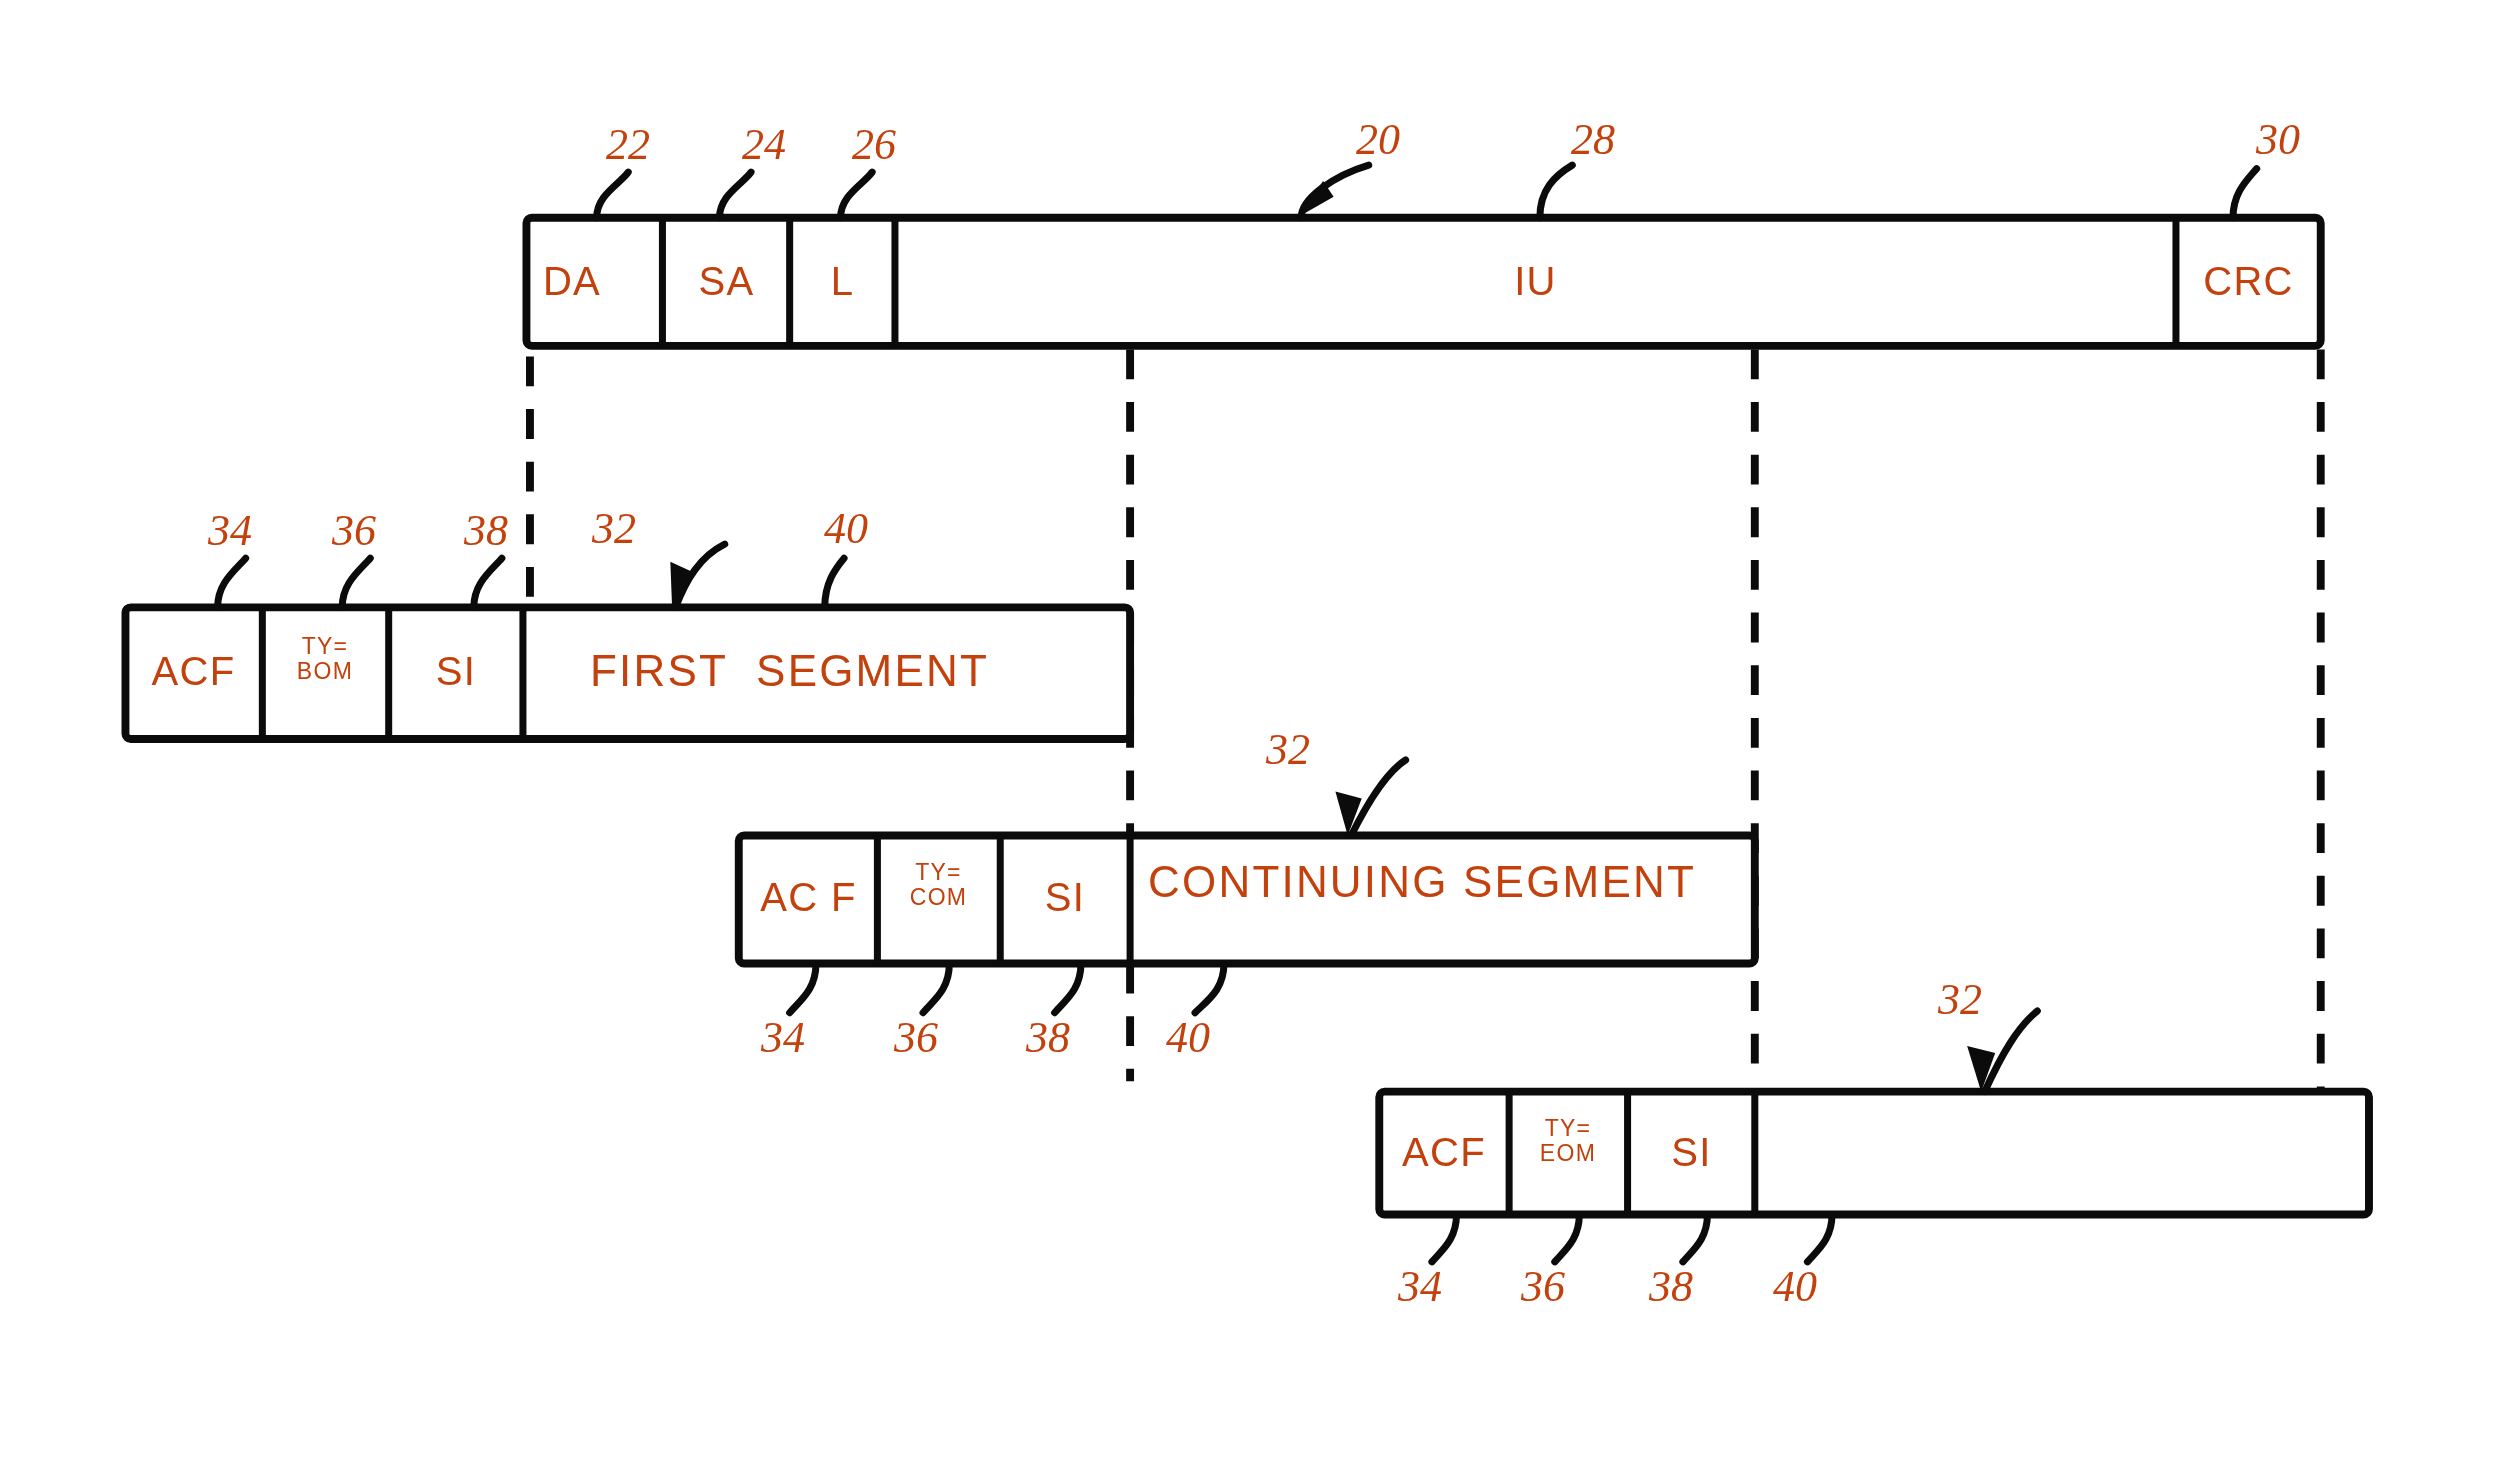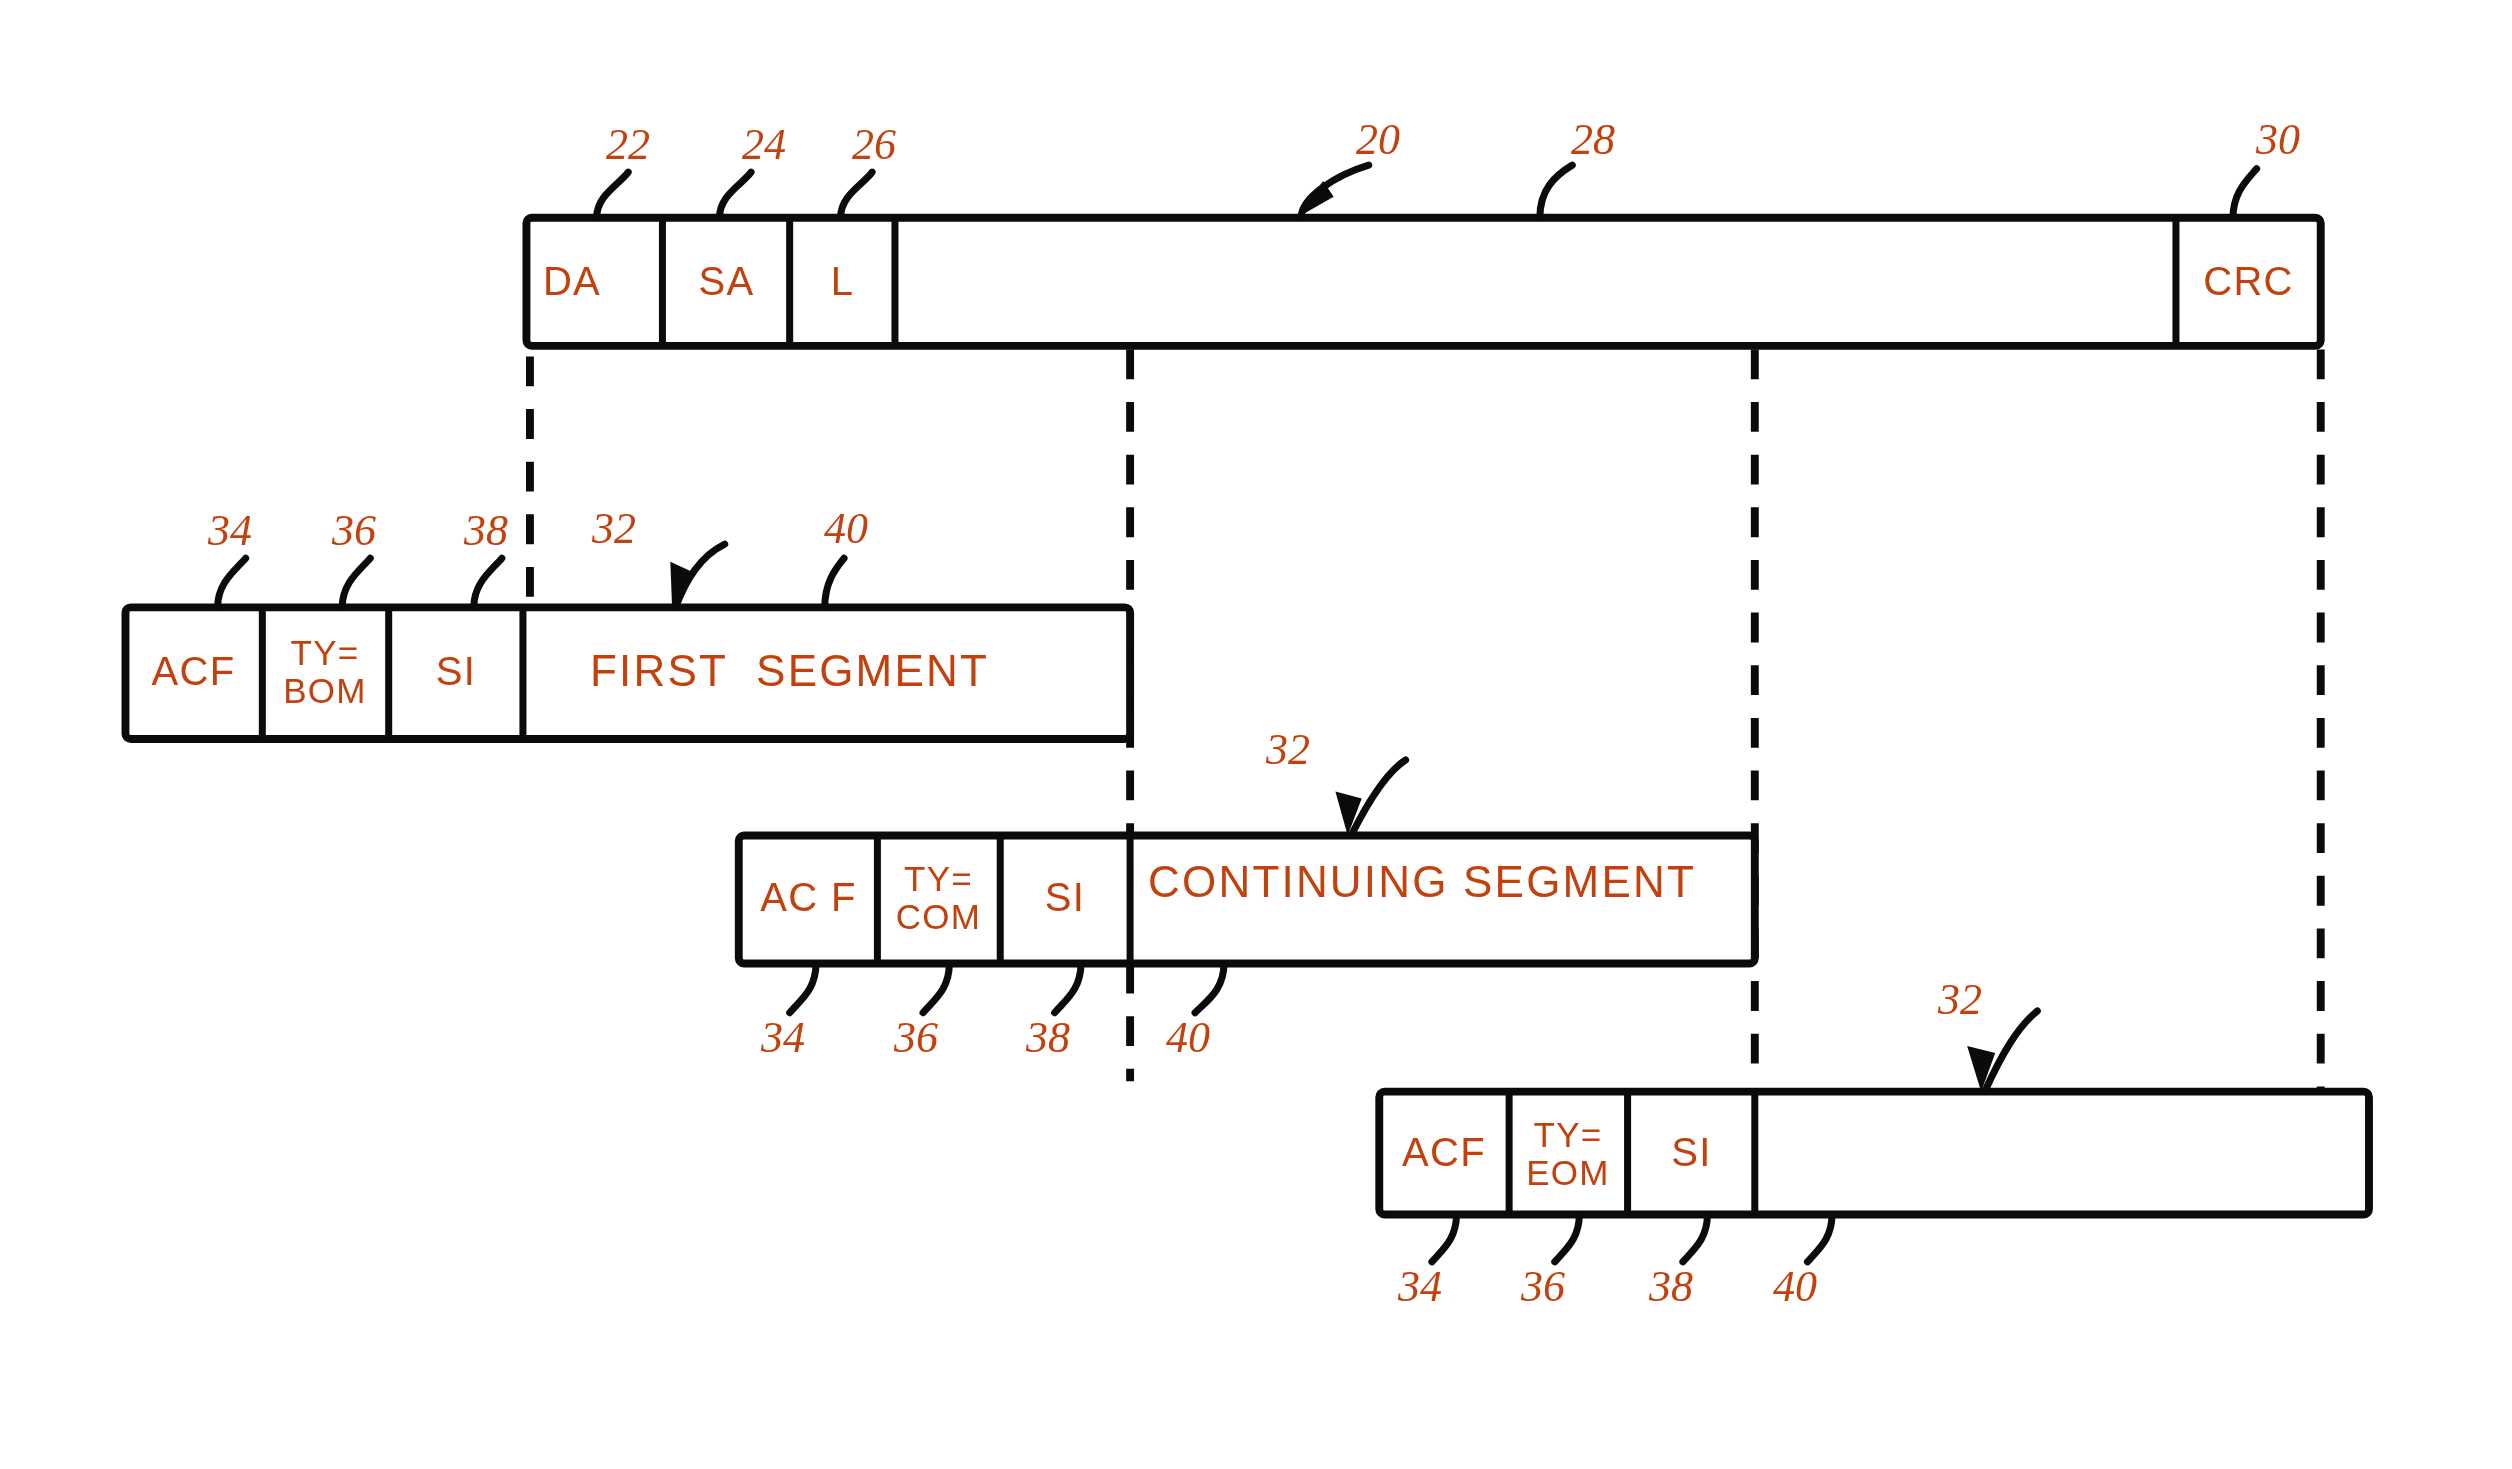--- a/index.html
+++ b/index.html
@@ -34,21 +34,21 @@
     white-space: pre;
     text-align: center;
     line-height: 1.0;
     font-family: "Liberation Sans", sans-serif;
   }
   .cell-label {
     font-size: 40px;
     letter-spacing: 1.3px;
   }
   .cell-label.two-line {
-    font-size: 35px;
+    font-size: 23px;
     line-height: 1.08;
   }
   .cell-label.seg {
     font-size: 44px;
     letter-spacing: 2.2px;
   }
   .ref-label {
     font-size: 44px;
     font-style: italic;
     letter-spacing: 0px;
@@ -143,20 +143,21 @@
       <path class="lead" d="M 1946 1384 C 1946 1412, 1930 1424, 1918 1438"></path>
       <path class="lead" d="M 2088 1384 C 2088 1412, 2072 1424, 2060 1438"></path>
       <path class="lead" d="M 2262 1244 C 2282 1200, 2300 1170, 2322 1152"></path>
       <path class="leadfill" d="M 2258 1244 L 2242 1192 L 2274 1200 Z"></path>
     </g>
   </svg>
 
   <div class="cell-label" style="left:504px; top:261px; width:136px;">DA</div>
   <div class="cell-label" style="left:663px; top:261px; width:127px;">SA</div>
   <div class="cell-label" style="left:790px; top:261px; width:105px;">L</div>
+  <div class="cell-label" style="left:895px; top:261px; width:1281px;">IU</div>
   <div class="cell-label" style="left:2176px; top:261px; width:145px;">CRC</div>
 
   <div class="ref-label" style="left:593px; top:123px; width:70px;">22</div>
   <div class="ref-label" style="left:716px; top:123px; width:70px;text-align:right;">24</div>
   <div class="ref-label" style="left:839px; top:123px; width:70px;">26</div>
   <div class="ref-label" style="left:1343px; top:118px; width:70px;">20</div>
   <div class="ref-label" style="left:1558px; top:118px; width:70px;">28</div>
   <div class="ref-label" style="left:2243px; top:118px; width:70px;">30</div>
 
   <div class="cell-label" style="left:125px; top:651px; width:137px;">ACF</div>

